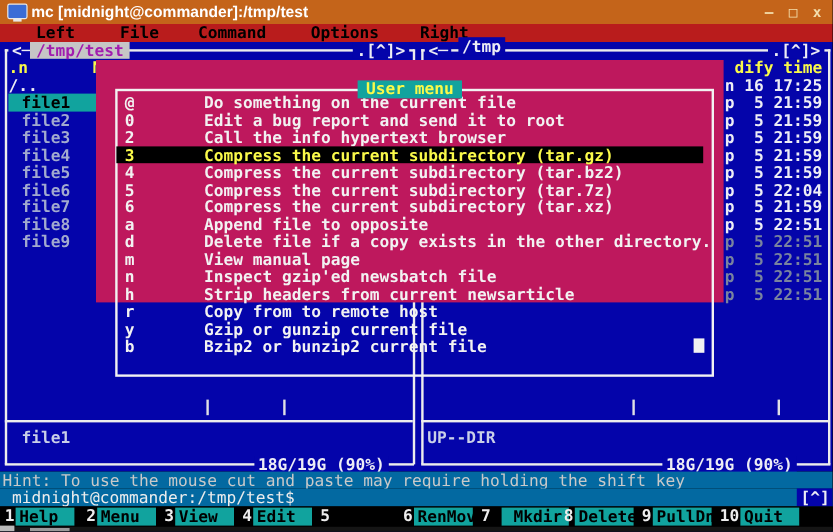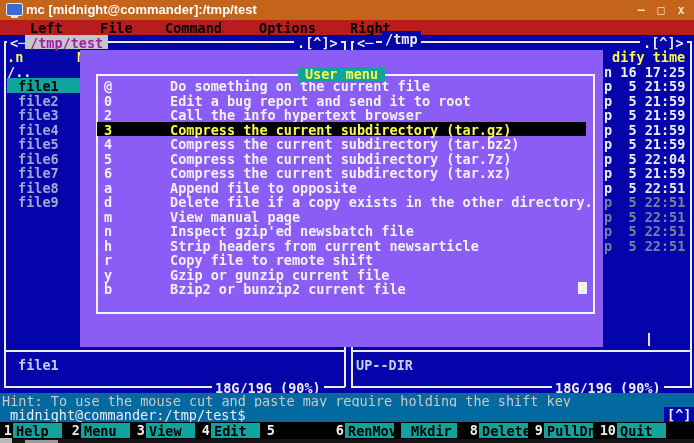--- a/index.html
+++ b/index.html
@@ -25,21 +25,21 @@
   .term{position:absolute;height:14.5px;line-height:14.5px;white-space:pre;
         font:bold 13.5px "DejaVu Sans Mono",monospace;color:#EDEDF5;}
   .onblue{background:#0404AA;padding:0 3px;}
   .chip{background:#C6C6C6;color:#a21caf;padding:0 5px;}
   .yellow{color:#FAFA4A;}
   .filename{color:#A2AACF;}
   .dim{color:#79839F;}
   .selbar{position:absolute;background:#11A39E;}
   .seltext{color:#000;}
   
-  .dialog{position:absolute;left:80px;top:30px;width:523px;height:297px;background:#8b5cf6;z-index:5;}
+  .dialog{position:absolute;left:80px;top:30px;width:523px;height:202px;background:#be185d;z-index:5;}
   .dlg-border{position:absolute;left:16px;top:24px;width:495px;height:236px;border:2px solid #F2F2F2;}
   .dlg-title-row{position:absolute;left:0;top:17px;width:100%;display:flex;justify-content:center;}
   .dlg-title{background:#11A39E;padding:0 7px;color:#FAFA4A;font:bold 13.5px "DejaVu Sans Mono",monospace;
      height:14.5px;line-height:14.5px;z-index:6;position:relative;}
   .dlg-item{position:absolute;left:17px;width:489px;height:14.5px;line-height:14.5px;
      font:bold 13.5px "DejaVu Sans Mono",monospace;color:#F2F2F2;white-space:pre;}
   .dlg-item .k{position:absolute;left:7px;}
   .dlg-item .lbl{position:absolute;left:73px;}
   .dlg-item.sel{background:#000;color:#FAFA4A;}
   .cursor{position:absolute;left:498px;width:9px;height:12px;background:#F2F2F2;}
@@ -158,21 +158,21 @@
           <div class="dlg-item" style="top: 57px;"><span class="k">2</span><span class="lbl">Call the info hypertext browser</span></div>
           <div class="dlg-item sel" style="top: 71.5px;"><span class="k">3</span><span class="lbl">Compress the current subdirectory (tar.gz)</span></div>
           <div class="dlg-item" style="top: 86px;"><span class="k">4</span><span class="lbl">Compress the current subdirectory (tar.bz2)</span></div>
           <div class="dlg-item" style="top: 100.5px;"><span class="k">5</span><span class="lbl">Compress the current subdirectory (tar.7z)</span></div>
           <div class="dlg-item" style="top: 115px;"><span class="k">6</span><span class="lbl">Compress the current subdirectory (tar.xz)</span></div>
           <div class="dlg-item" style="top: 129.5px;"><span class="k">a</span><span class="lbl">Append file to opposite</span></div>
           <div class="dlg-item" style="top: 144px;"><span class="k">d</span><span class="lbl">Delete file if a copy exists in the other directory.</span></div>
           <div class="dlg-item" style="top: 158.5px;"><span class="k">m</span><span class="lbl">View manual page</span></div>
           <div class="dlg-item" style="top: 173px;"><span class="k">n</span><span class="lbl">Inspect gzip'ed newsbatch file</span></div>
           <div class="dlg-item" style="top: 187.5px;"><span class="k">h</span><span class="lbl">Strip headers from current newsarticle</span></div>
-          <div class="dlg-item" style="top: 202px;"><span class="k">r</span><span class="lbl">Copy file to remote shift</span></div>
+          <div class="dlg-item" style="top: 202px;"><span class="k">r</span><span class="lbl">Copy from to remote host</span></div>
           <div class="dlg-item" style="top: 216.5px;"><span class="k">y</span><span class="lbl">Gzip or gunzip current file</span></div>
           <div class="dlg-item" style="top: 231px;"><span class="k">b</span><span class="lbl">Bzip2 or bunzip2 current file</span></div>
         </div>
       <div class="cursor" style="top:232px"></div>
     </div>
 
     <div class="hintrow"><span style="padding-left:2px">Hint: To use the mouse cut and paste may require holding the shift key</span></div>
     <div class="promptrow"><span style="padding-left:10px">midnight@commander:/tmp/test$</span></div>
     <span class="term onblue" style="left:664px;top:387px;font-weight:bold">[^]</span>
 
@@ -183,21 +183,21 @@
         <span class="fnchip" style="left: 81px; width: 46px;">Menu</span>
         <span class="fnnum" style="left: 135px; width: 10px;">3</span>
         <span class="fnchip" style="left: 146px; width: 46px;">View</span>
         <span class="fnnum" style="left: 200px; width: 10px;">4</span>
         <span class="fnchip" style="left: 211px; width: 46px;">Edit</span>
         <span class="fnnum" style="left: 265px; width: 10px;">5</span>
         <span class="fnchip" style="left: 281px; width: 46px; margin-top: 35px;">Copy</span>
         <span class="fnnum" style="left: 334px; width: 10px;">6</span>
         <span class="fnchip" style="left: 345px; width: 46px;">RenMov</span>
         <span class="fnnum" style="left: 399px; width: 10px;">7</span>
-        <span class="fnchip" style="left: 401px; width: 46px; padding-left: 10px;">Mkdir</span>
+        <span class="fnchip" style="left: 418px; width: 46px; padding-left: 10px;">Mkdir</span>
         <span class="fnnum" style="left: 468px; width: 10px;">8</span>
         <span class="fnchip" style="left: 479px; width: 46px;">Delete</span>
         <span class="fnnum" style="left: 533px; width: 10px;">9</span>
         <span class="fnchip" style="left: 544px; width: 46px;">PullDn</span>
         <span class="fnnum" style="left: 594px; width: 22px;">10</span>
         <span class="fnchip" style="left: 617px; width: 46px;">Quit</span>
       </div>
 
     <div class="bstrip"></div>
     <div class="bcorner"></div>

